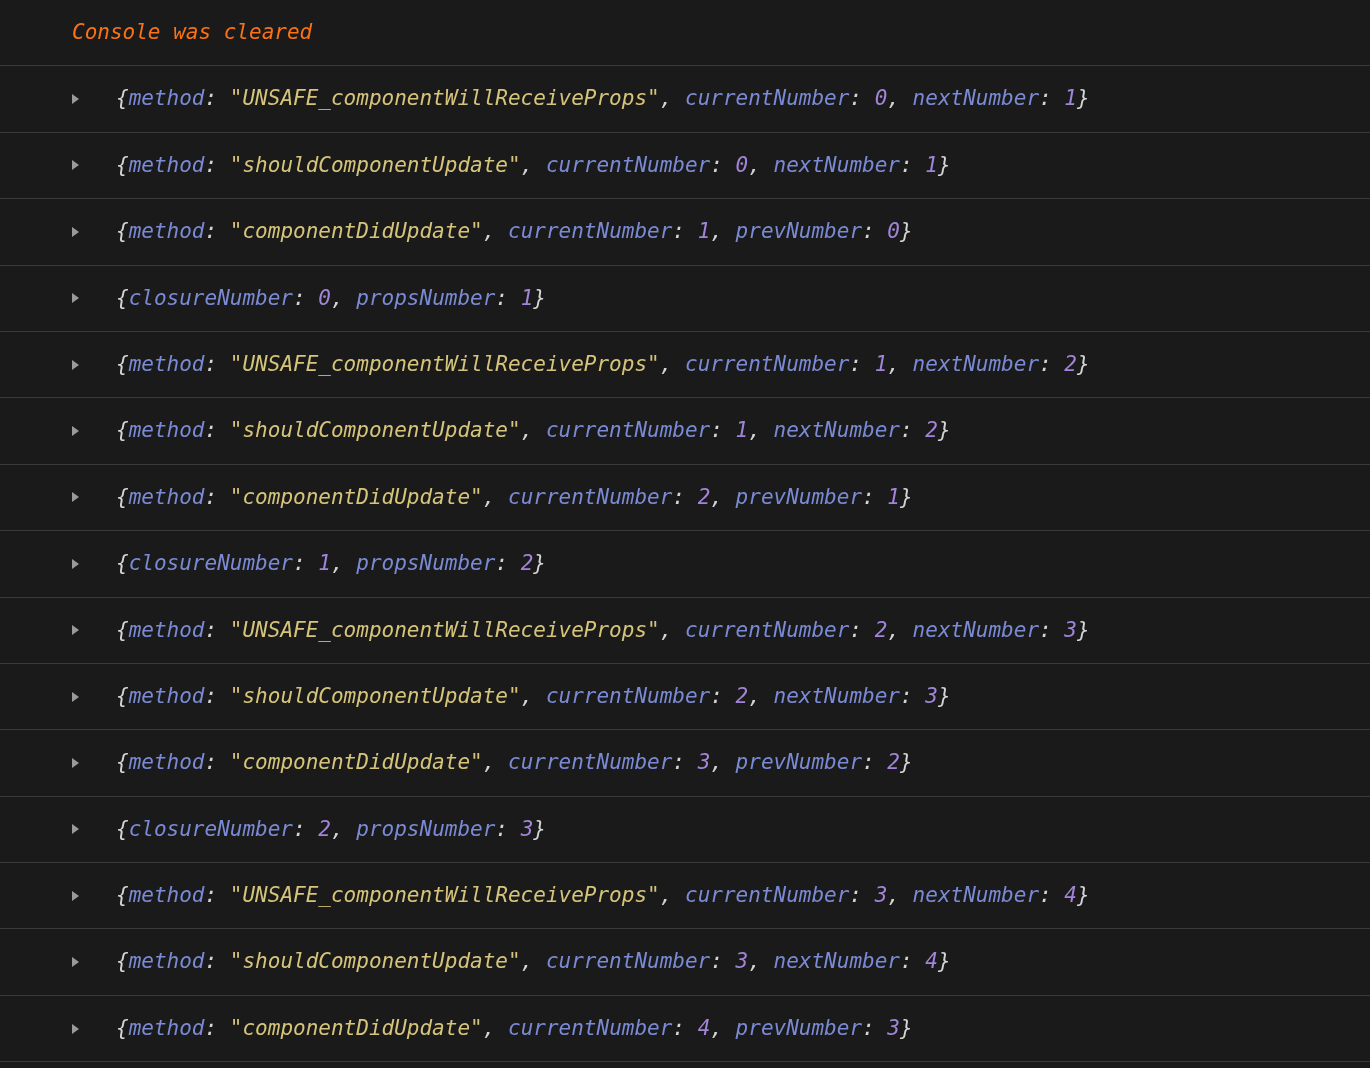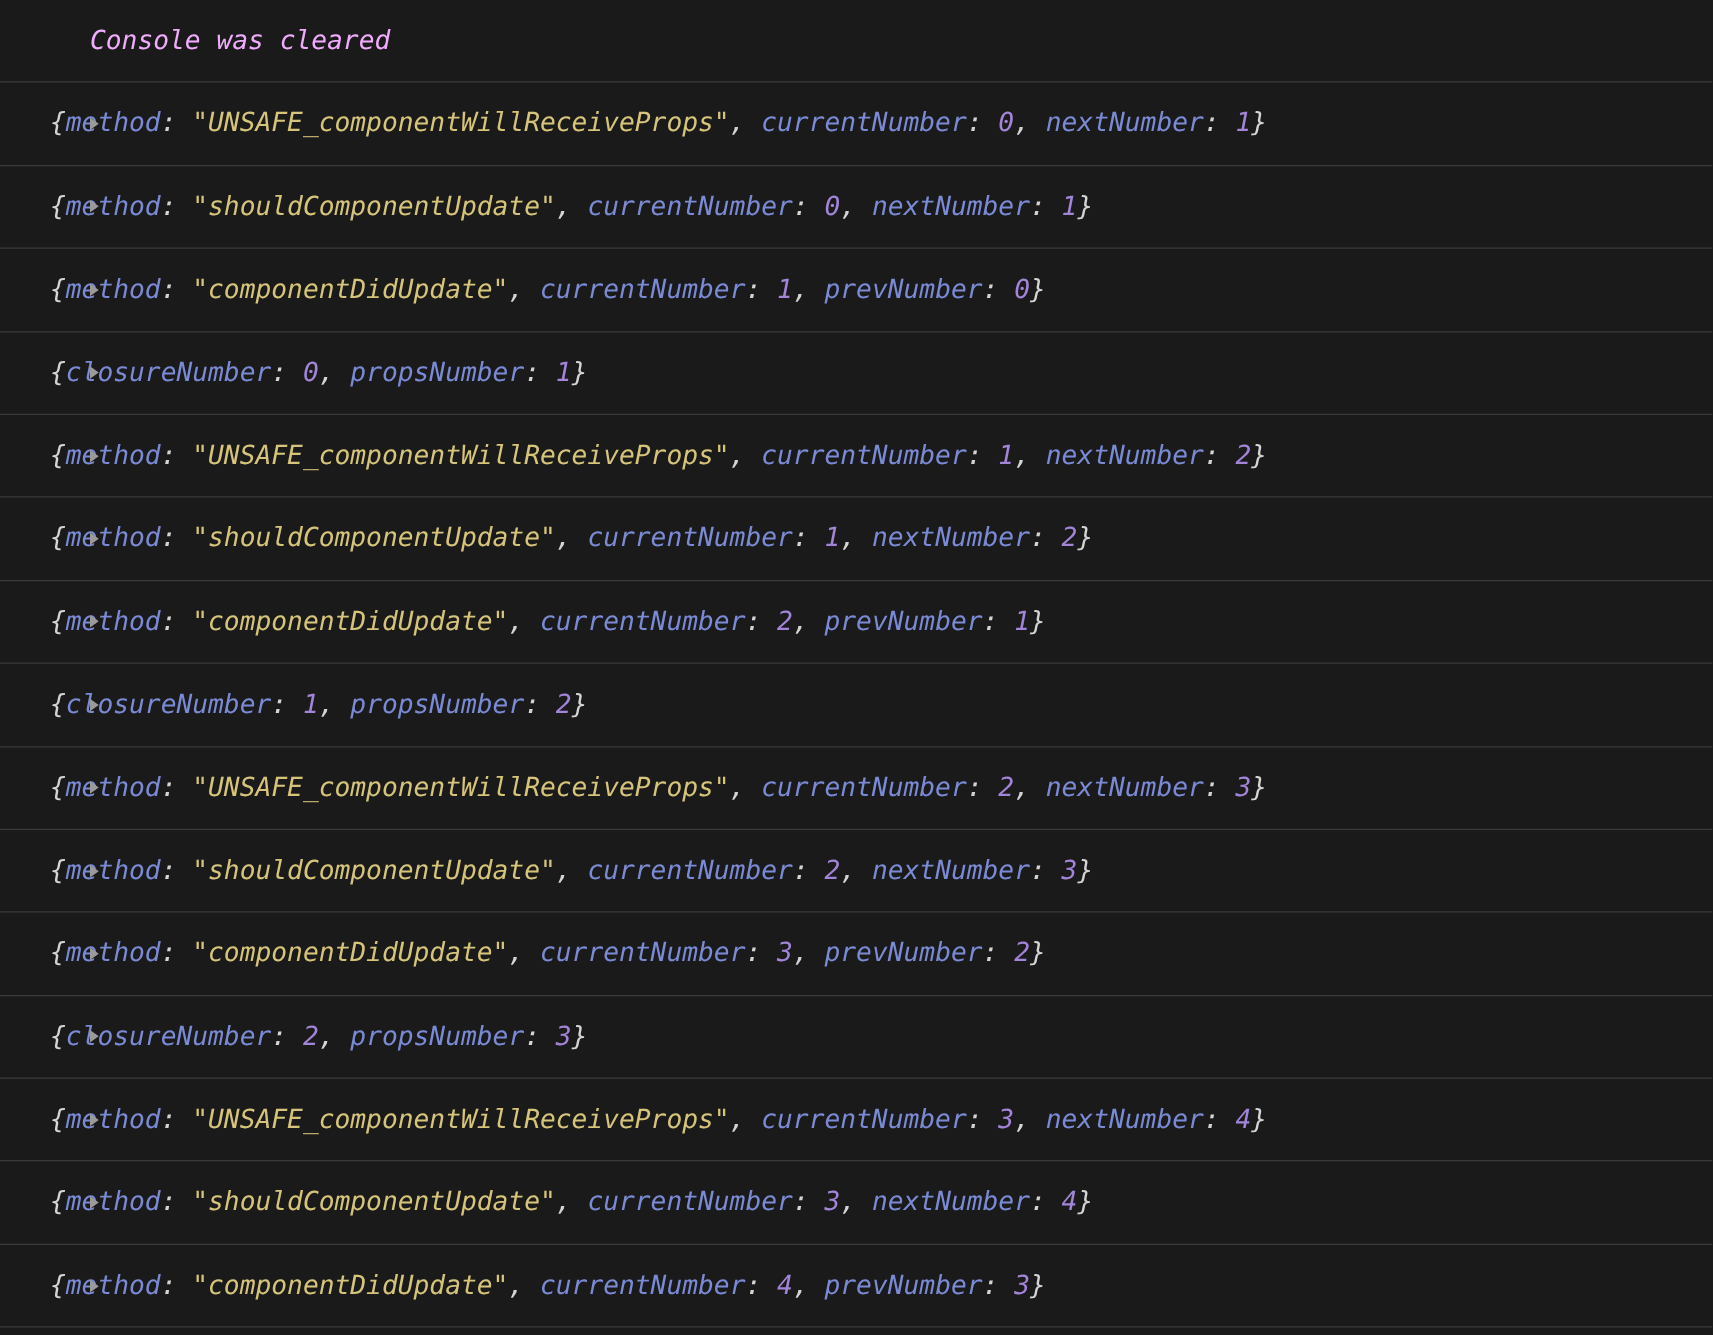--- a/index.html
+++ b/index.html
@@ -17,36 +17,36 @@
     width: 100%;
   }
   .row {
     border-bottom: 1px solid #3a3a3a;
     padding: 18px 12px 18px 72px;
     position: relative;
     line-height: 1.4;
     white-space: nowrap;
   }
   .row.cleared {
-    color: #f0abfc;
+    color: #f97316;
     padding-left: 72px;
   }
   .arrow {
     position: absolute;
     left: 72px;
     top: 50%;
     transform: translateY(-50%);
     width: 0;
     height: 0;
     border-top: 5px solid transparent;
     border-bottom: 5px solid transparent;
     border-left: 7px solid #9a9a9a;
     cursor: pointer;
   }
-  .row.log { padding-left: 40px; }
+  .row.log { padding-left: 116px; }
   .brace  { color: #d4d4d4; }
   .key    { color: #7a8ad4; }
   .colon  { color: #d4d4d4; }
   .str    { color: #d6c47a; }
   .num    { color: #a284d8; }
   .comma  { color: #d4d4d4; }
 </style>
 </head>
 <body>
 

